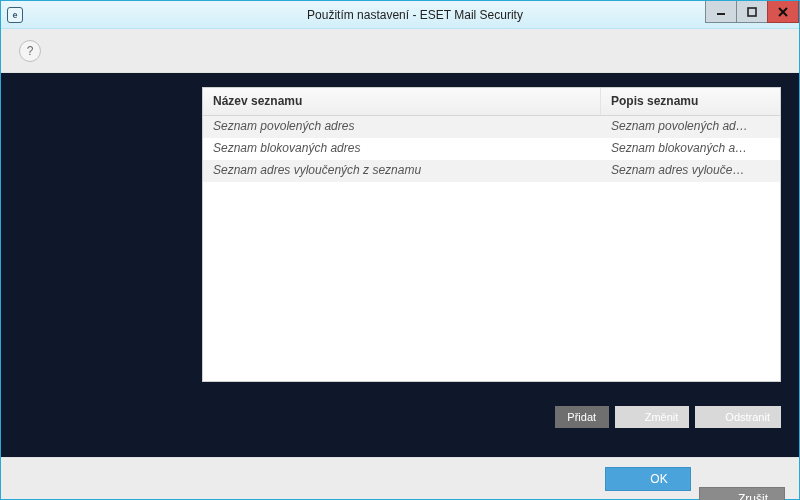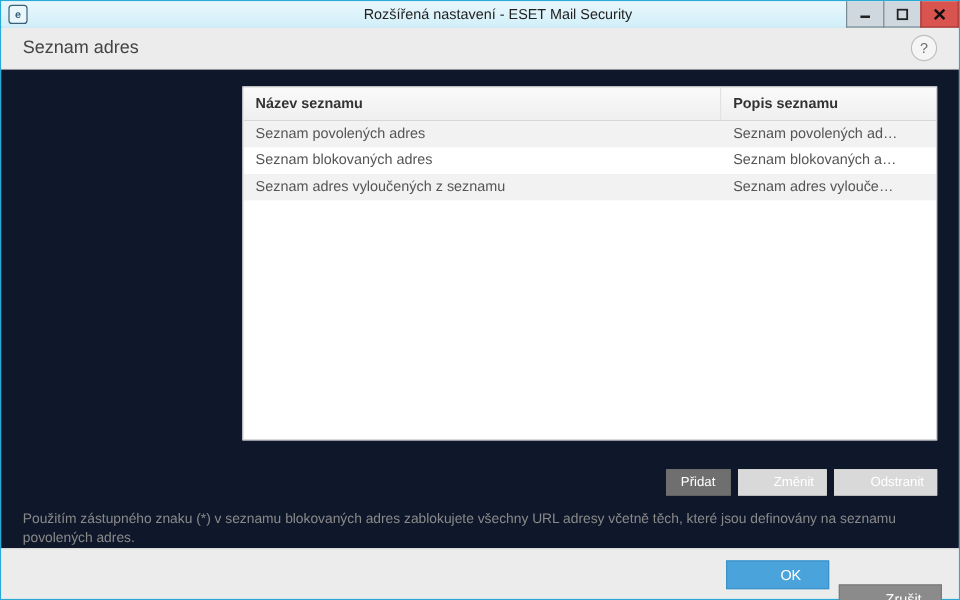--- a/index.html
+++ b/index.html
@@ -68,21 +68,21 @@
   .grid-head {
     display: flex; height: 28px;
     background: linear-gradient(#fafafa,#efefef);
     border-bottom: 1px solid #d6d6d6;
     font-weight: 600; color: #333;
   }
   .col { padding: 6px 10px; border-right: 1px solid #e3e3e3; overflow: hidden; text-overflow: ellipsis; white-space: nowrap; }
   .c1 { width: 398px; }
   .c2 { width: 158px; }
   .c3 { flex: 1; border-right: none; }
-  .grid-rows { flex: 1; overflow-y: auto; }
+  .grid-rows { flex: 1; overflow-y: auto; font-style: italic; }
   .row { display: flex; height: 22px; font-size: 12px; color: #555; }
   .row:nth-child(odd) { background: #f2f2f2; }
   .row:nth-child(even) { background: #fff; }
   .row .col { padding: 3px 10px; border-right: 1px solid transparent; }
   .btn-row { margin-top: 24px; display: flex; gap: 6px; }
   .btn {
     min-width: 54px; height: 22px; padding: 0 10px;
     background: #6f6f6f; color: #fff; font-size: 11px;
     display: flex; align-items: center; justify-content: center;
     border: 1px solid #6f6f6f;
@@ -102,21 +102,21 @@
   .fbtn.ok { background: #4aa3db; border: 1px solid #3a92c9; }
   .fbtn.cancel { background: #8b8b8b; border: 1px solid #7a7a7a; margin-top: 40px; }
 </style>
 </head>
 <body>
 
 <div class="window">
 
   <div class="titlebar">
     <div class="app-icon">e</div>
-    <div class="title">Rozšířená nastavení - ESET Mail Security</div>
+    <div class="title">Použitím nastavení - ESET Mail Security</div>
     <div class="win-controls">
       <div class="win-btn">
         <svg width="10" height="10">
             <line x1="1" y1="7" x2="9" y2="7" stroke="#222" stroke-width="2"></line>
           </svg>
       </div>
       <div class="win-btn">
         <svg width="10" height="10">
             <rect x="1" y="1" width="8" height="8" fill="none" stroke="#222" stroke-width="1.6"></rect>
           </svg>
@@ -124,21 +124,20 @@
       <div class="win-btn close">
         <svg width="10" height="10">
             <line x1="1" y1="1" x2="9" y2="9" stroke="#111" stroke-width="2"></line>
             <line x1="9" y1="1" x2="1" y2="9" stroke="#111" stroke-width="2"></line>
           </svg>
       </div>
     </div>
   </div>
 
   <div class="section-header">
-    <div class="section-title">Seznam adres</div>
     <div class="help-btn">
       <span>?</span>
     </div>
   </div>
 
   <div class="body">
 
     <div class="grid-wrap">
       <div class="grid-head">
         <div class="col c1">Název seznamu</div>
@@ -162,21 +161,20 @@
         </div>
       </div>
     </div>
 
     <div class="btn-row">
       <div class="btn">Přidat</div>
       <div class="btn disabled">Změnit</div>
       <div class="btn disabled">Odstranit</div>
     </div>
 
-    <div class="hint">Použitím zástupného znaku (*) v seznamu blokovaných adres zablokujete všechny URL adresy včetně těch, které jsou definovány na seznamu povolených adres.</div>
 
   </div>
 
   <div class="footer">
     <div class="fbtn ok">OK</div>
     <div class="fbtn cancel">Zrušit</div>
   </div>
 
 </div>
 

